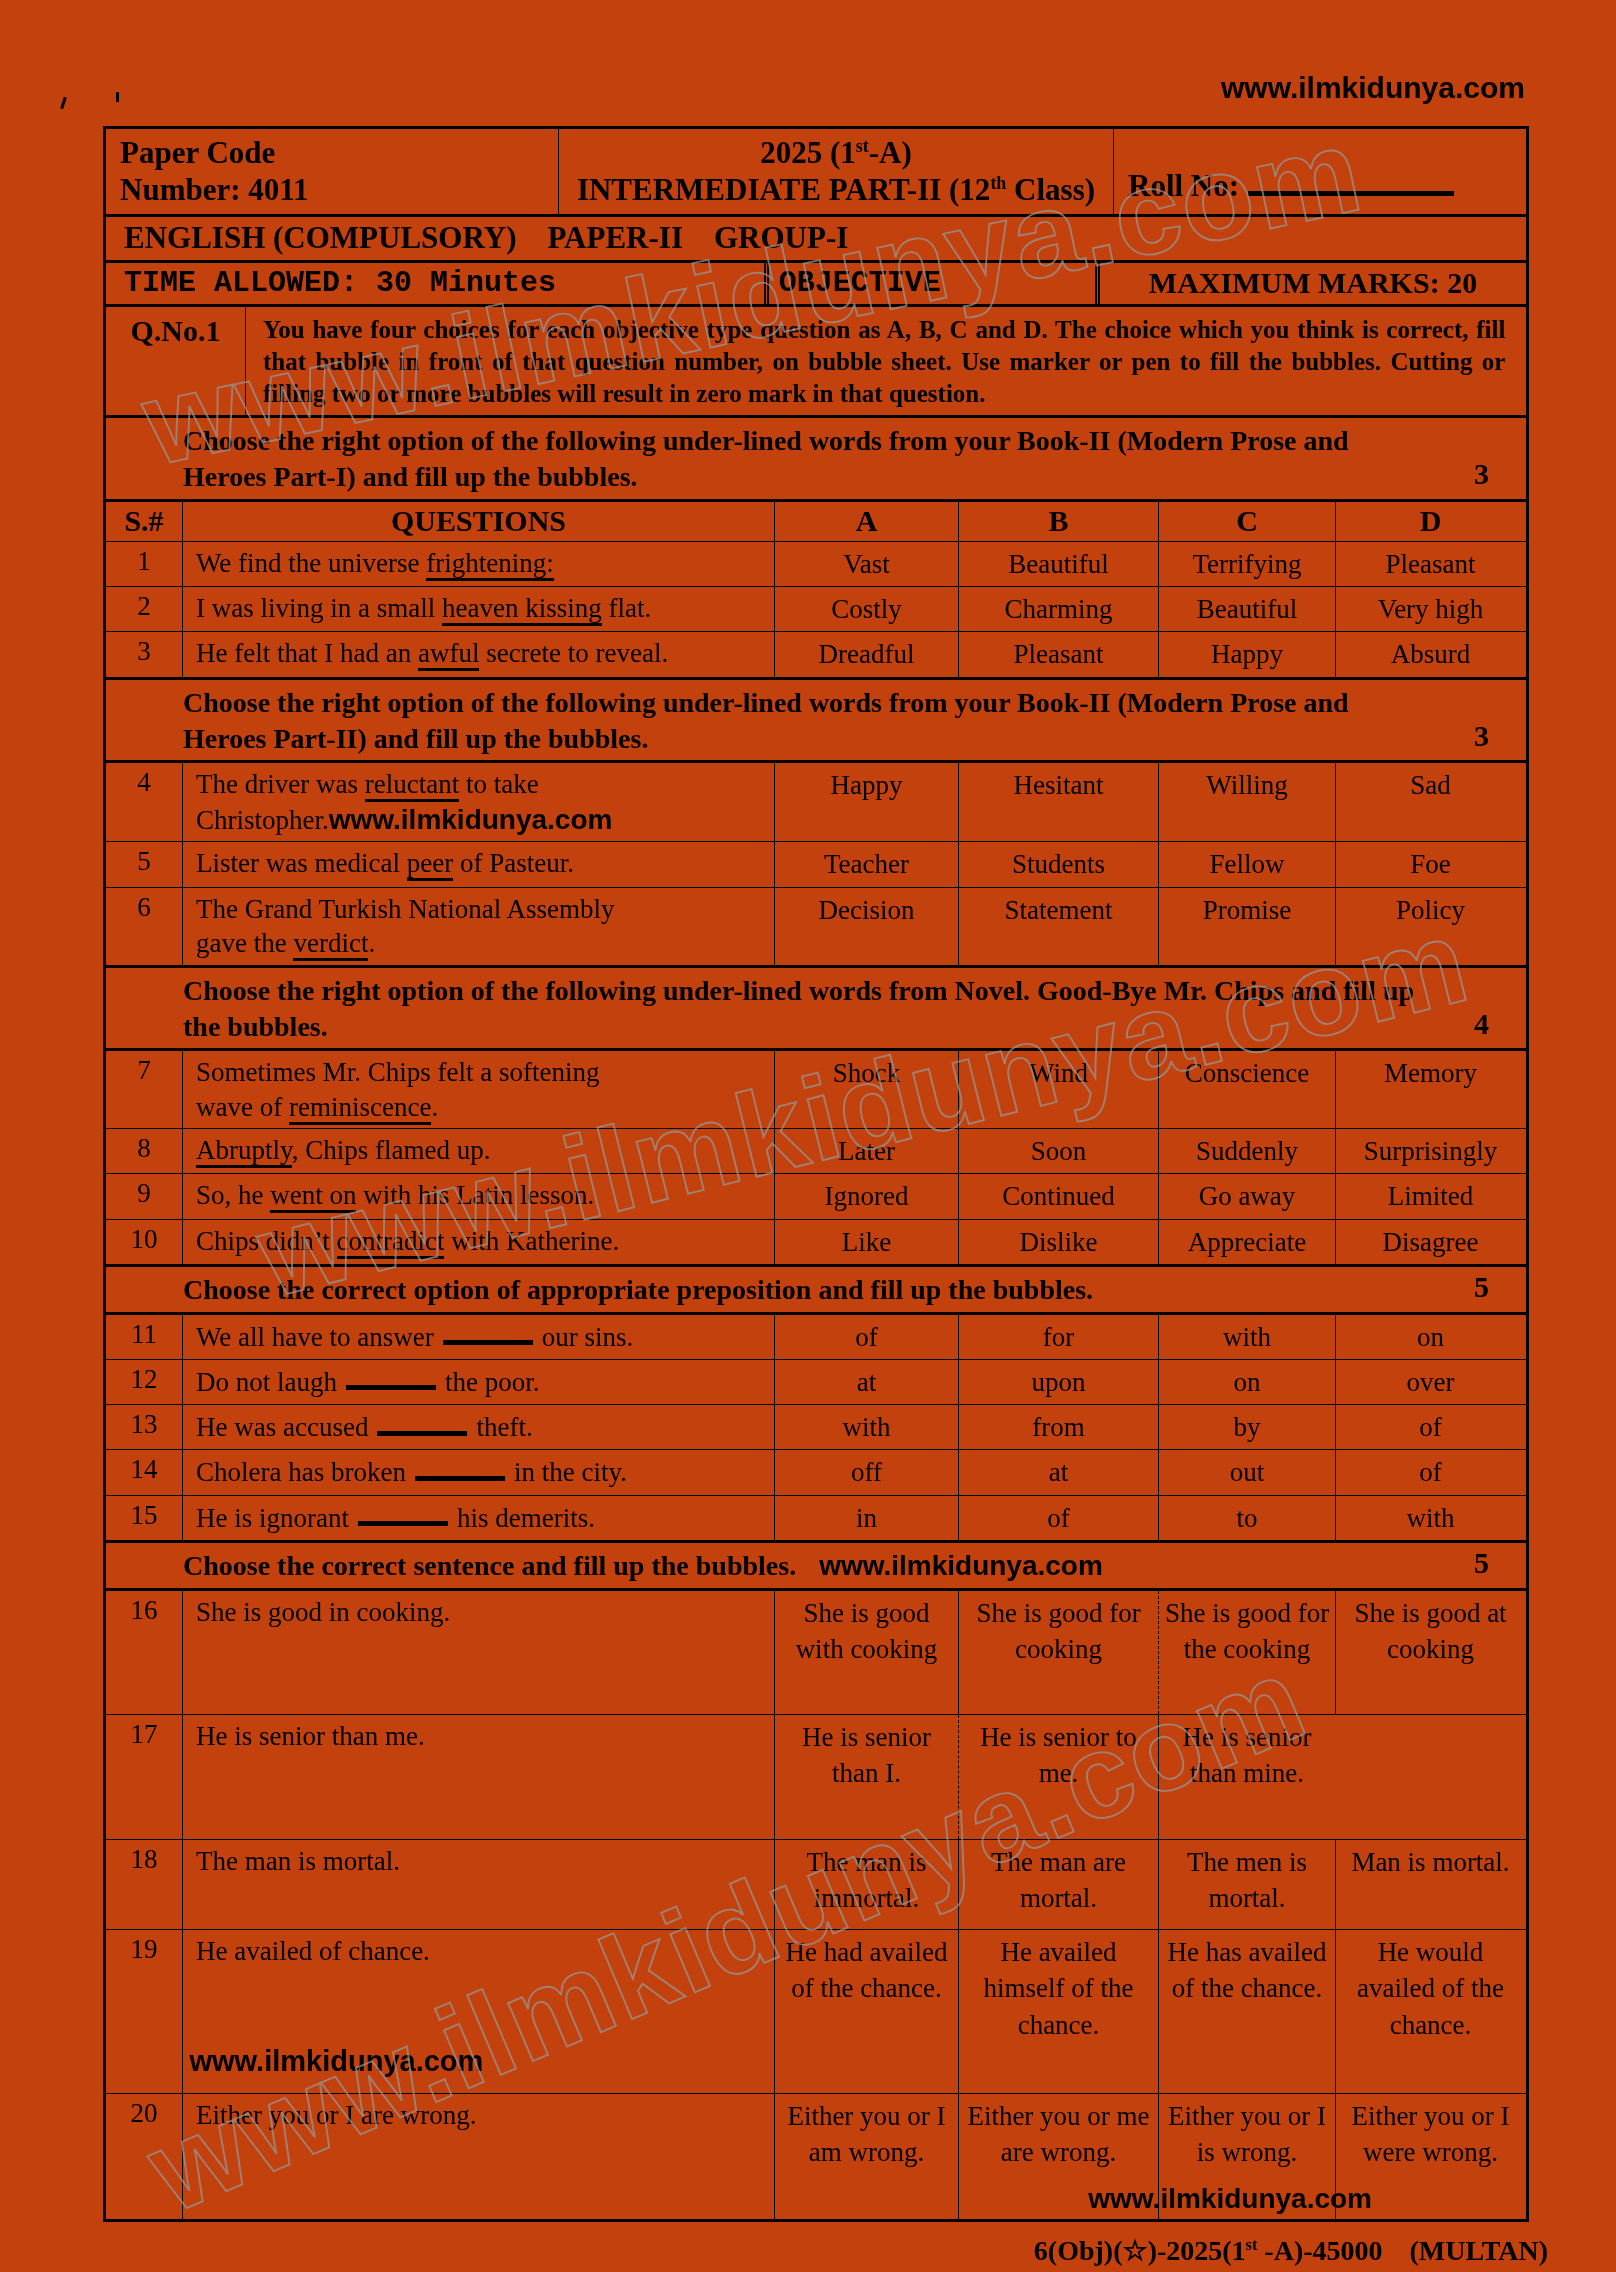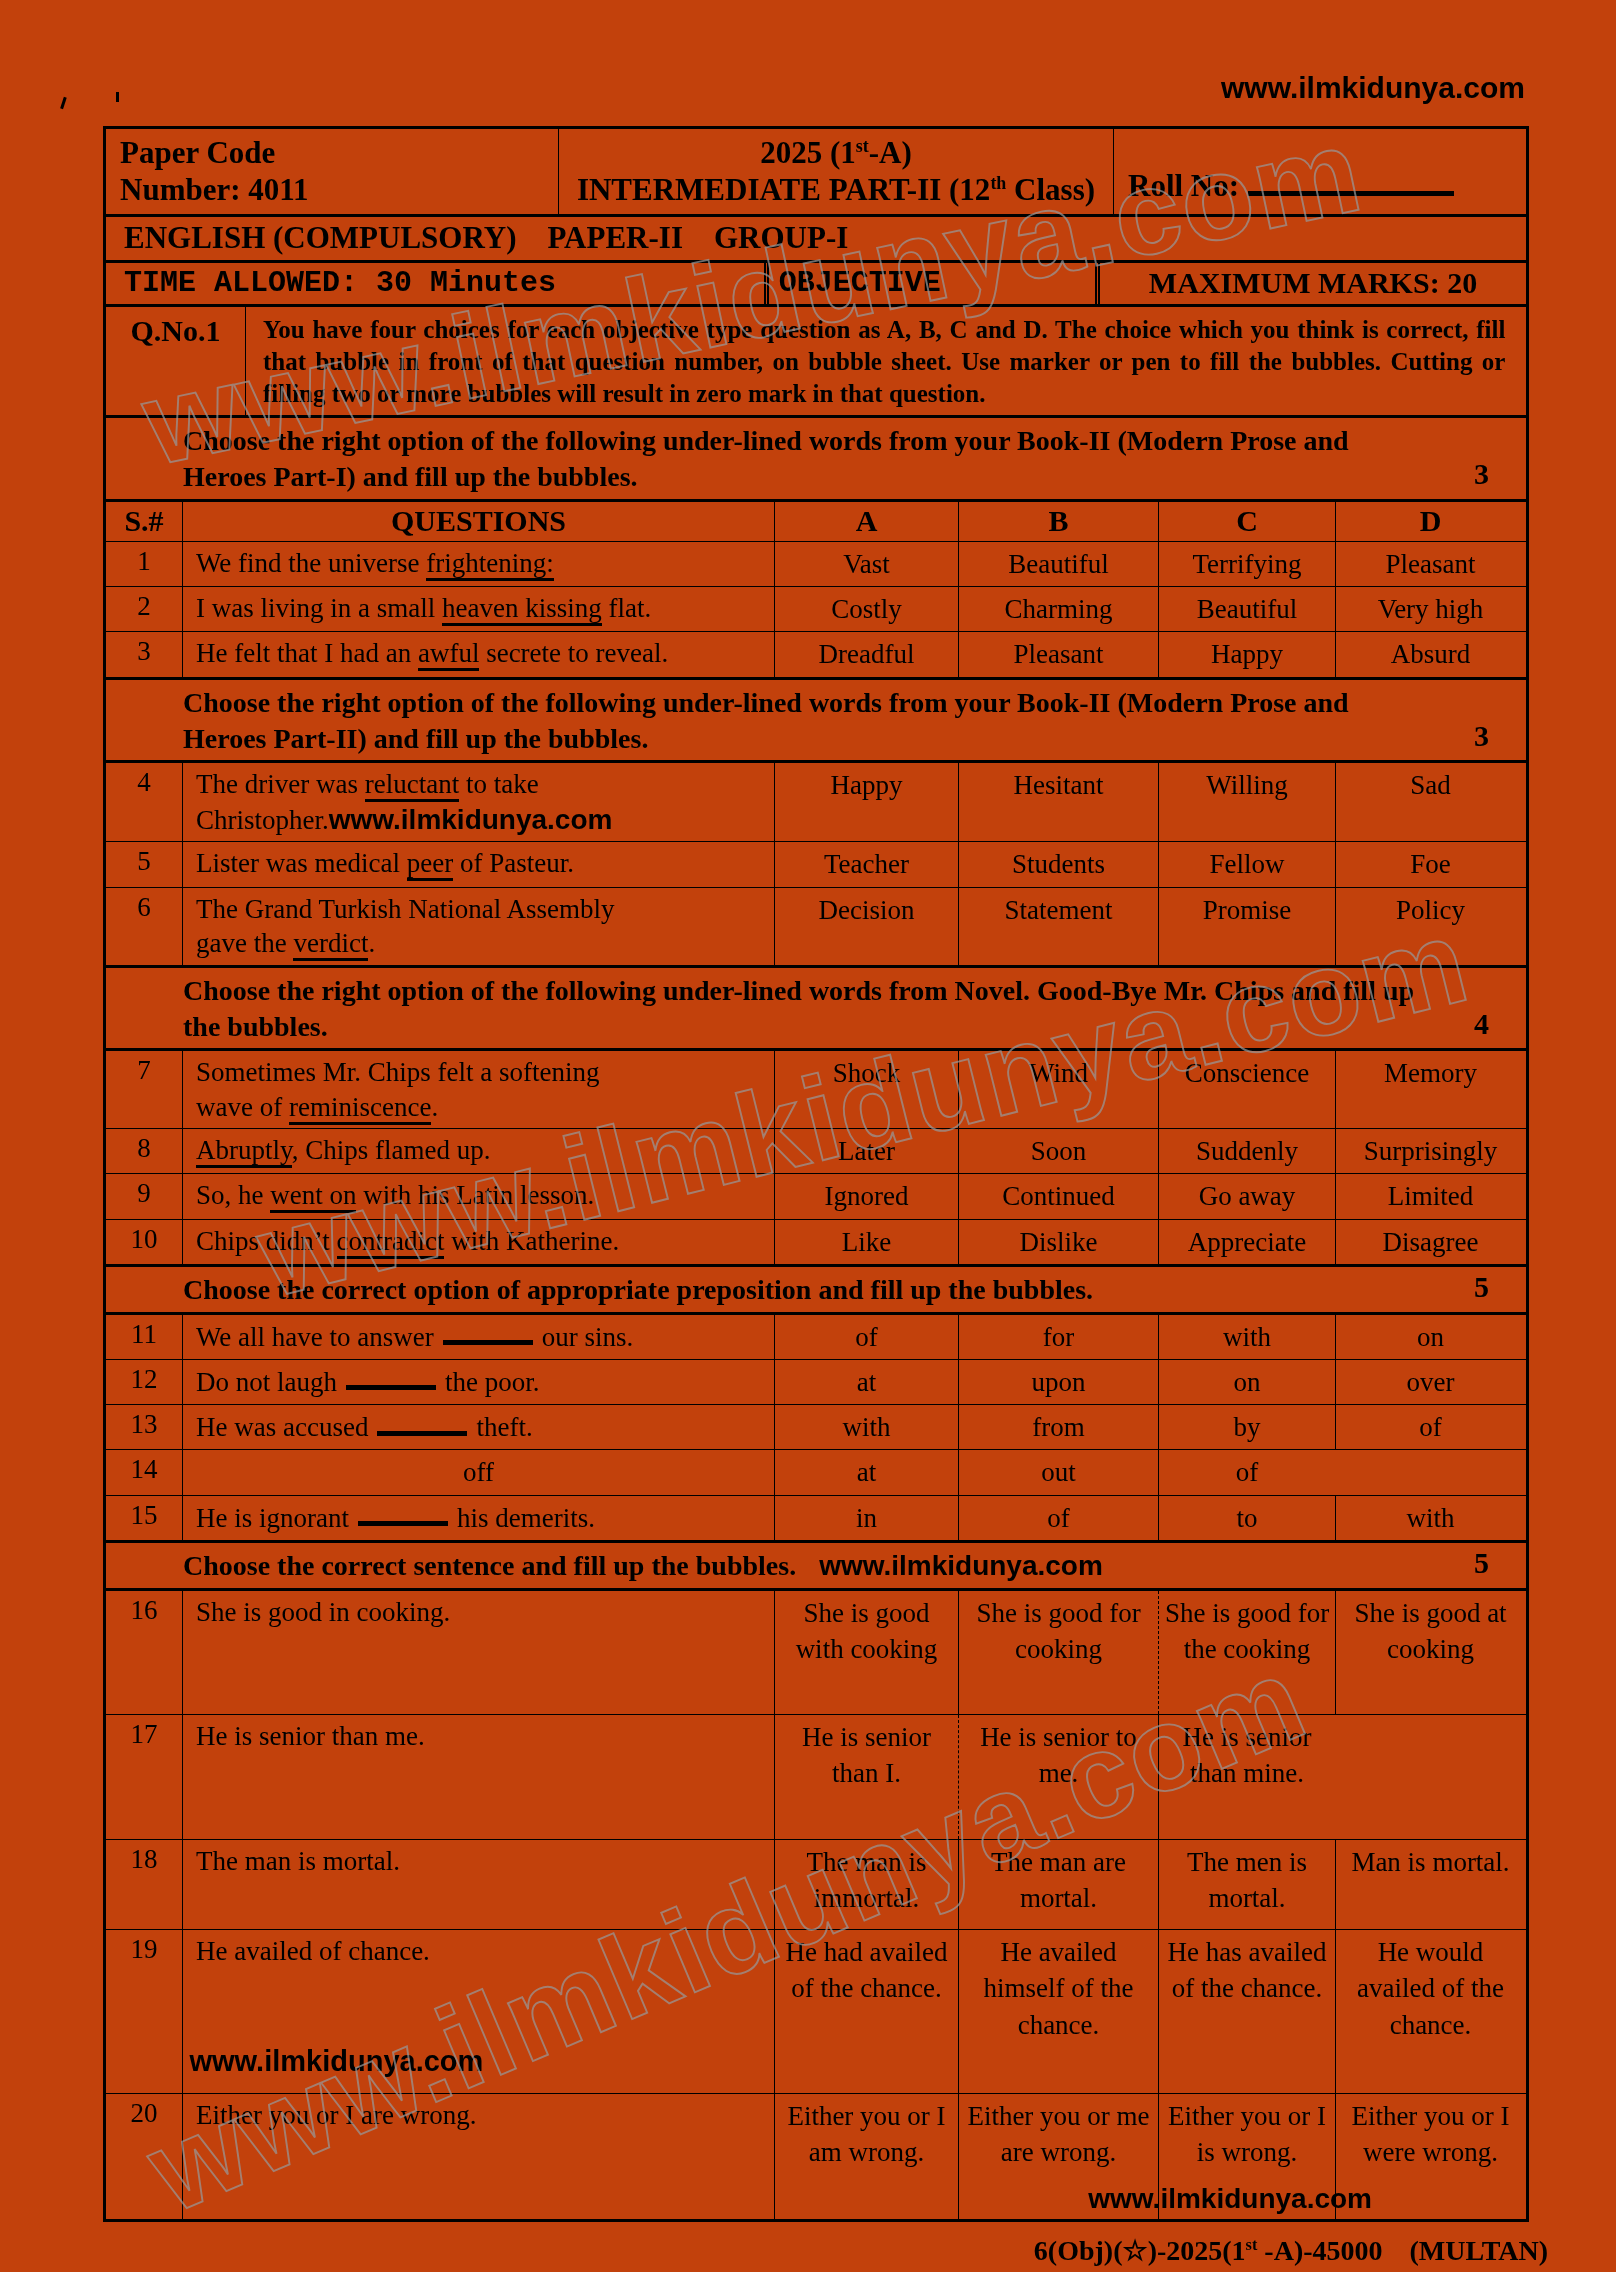--- a/index.html
+++ b/index.html
@@ -253,20 +253,21 @@
       <div class="sno">13</div>
       <div class="q"><span>He was accused</span><span class="blank"></span><span>theft.</span></div>
       <div class="opt">with</div>
       <div class="opt">from</div>
       <div class="opt">by</div>
       <div class="opt">of</div>
     </div>
 
     <div class="rw grid qrow" style="min-height:36px">
       <div class="sno">14</div>
+      <div class="q"><span>Cholera has broken</span><span class="blank"></span><span>in the city.</span></div>
       <div class="opt">off</div>
       <div class="opt">at</div>
       <div class="opt">out</div>
       <div class="opt">of</div>
     </div>
 
     <div class="rw grid qrow" style="min-height:37px">
       <div class="sno">15</div>
       <div class="q"><span>He is ignorant</span><span class="blank"></span><span>his demerits.</span></div>
       <div class="opt">in</div>

